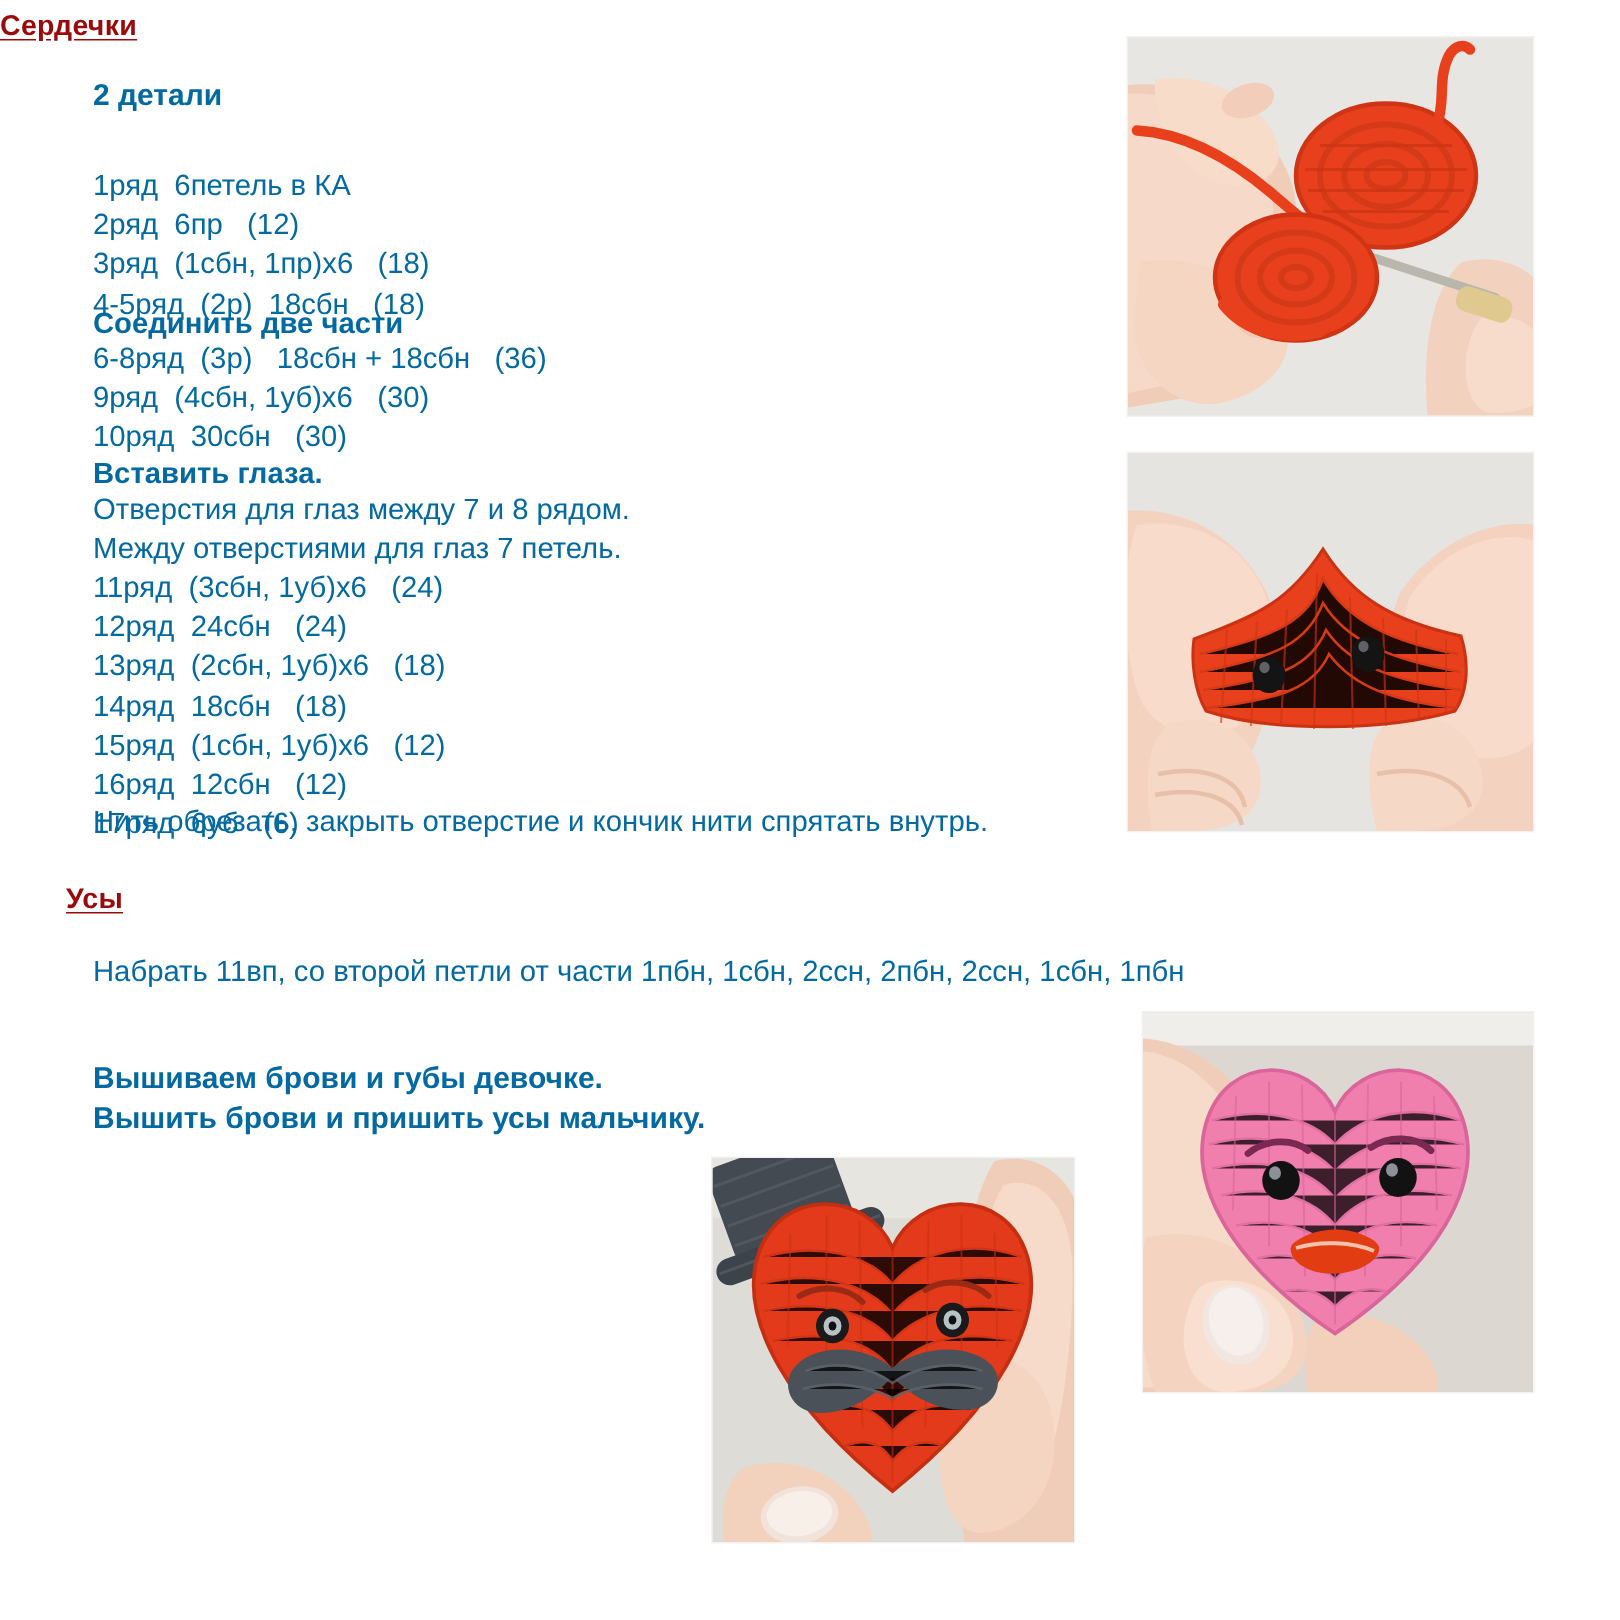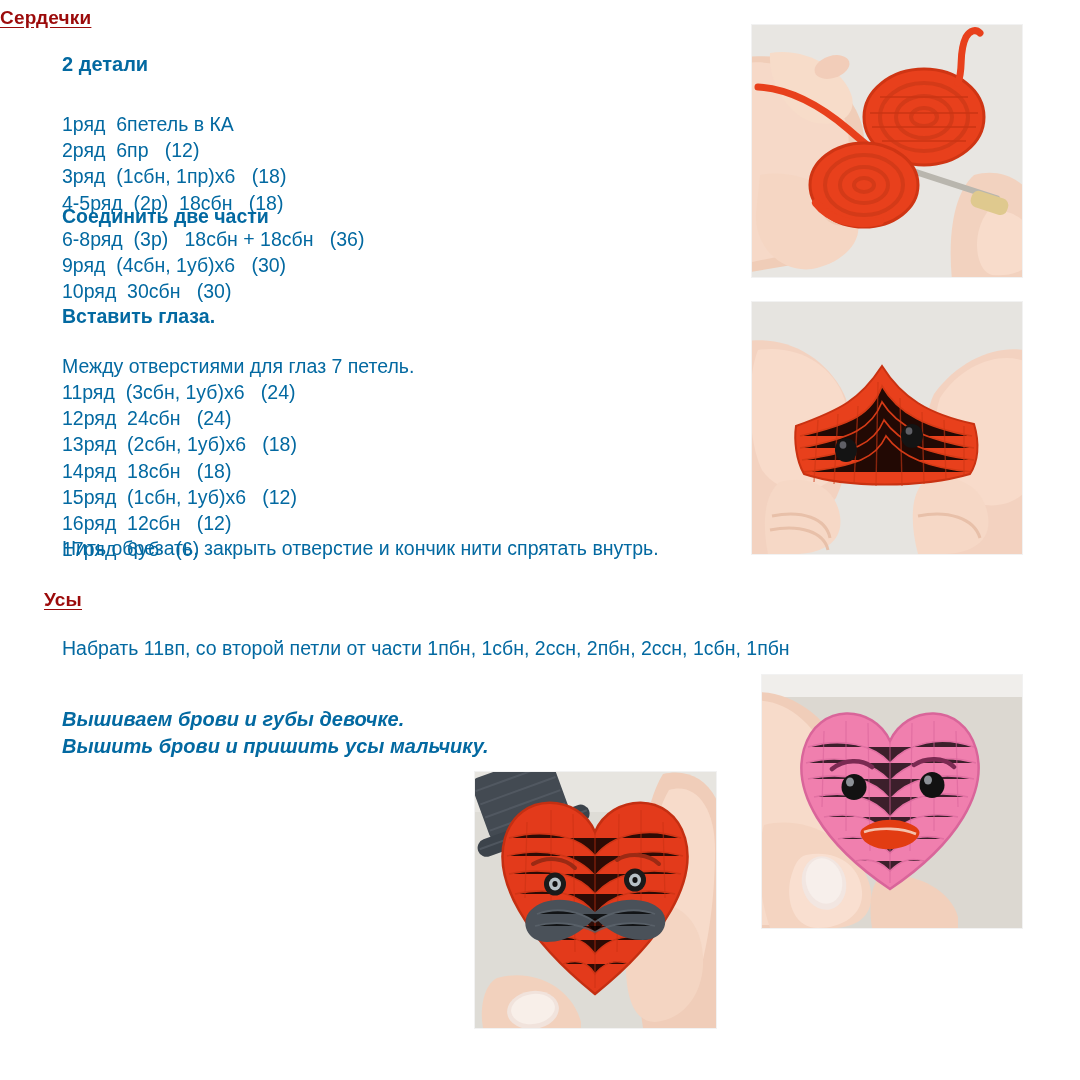--- a/index.html
+++ b/index.html
@@ -45,21 +45,21 @@
   #subtitle-parts { left: 62px; top: 51px; font-size: 20px; }
   #rows-block-1 { left: 62px; top: 99px; margin-top: 12px; }
   #join-two-parts { left: 62px; top: 203px; }
   #rows-block-2 { left: 62px; top: 226px; }
   #insert-eyes { left: 62px; top: 303px; }
   #eyes-note-1 { left: 62px; top: 327px; }
   #eyes-note-2 { left: 62px; top: 353px; }
   #rows-block-3 { left: 62px; top: 379px; }
   #finish-note { left: 62px; top: 535px; }
   #mustache-instr { left: 62px; top: 635px; }
-  #embroider-block { left: 62px; top: 706px; font-size: 20px; line-height: 27px; font-style: italic; }
+  #embroider-block { left: 62px; top: 706px; font-size: 20px; line-height: 27px; }
 
   
   .photo {
     position: absolute;
     overflow: hidden;
     background: #e9e7e3;
     box-shadow: 0 0 0 1px rgba(0,0,0,0.05);
   }
   .photo svg { display: block; width: 100%; height: 100%; }
 
@@ -83,20 +83,21 @@
 4-5ряд  (2р)  18сбн   (18)</div>
 
   <div class="txt b" id="join-two-parts">Соединить две части</div>
 
   <div class="txt" id="rows-block-2">6-8ряд  (3р)   18сбн + 18сбн   (36)
 9ряд  (4сбн, 1уб)х6   (30)
 10ряд  30сбн   (30)</div>
 
   <div class="txt b" id="insert-eyes">Вставить глаза.</div>
 
+  <div class="txt" id="eyes-note-1">Отверстия для глаз между 7 и 8 рядом.</div>
 
   <div class="txt" id="eyes-note-2">Между отверстиями для глаз 7 петель.</div>
 
   <div class="txt" id="rows-block-3">11ряд  (3сбн, 1уб)х6   (24)
 12ряд  24сбн   (24)
 13ряд  (2сбн, 1уб)х6   (18)
 14ряд  18сбн   (18)
 15ряд  (1сбн, 1уб)х6   (12)
 16ряд  12сбн   (12)
 17ряд  6уб   (6)</div>

